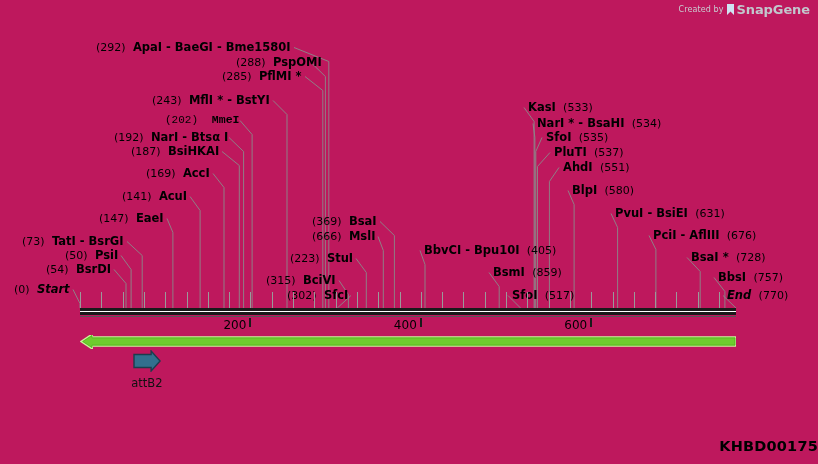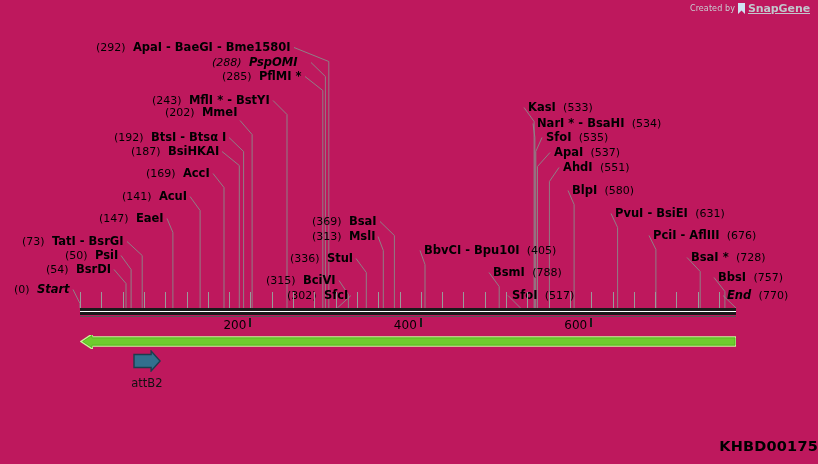--- a/index.html
+++ b/index.html
@@ -35,25 +35,24 @@
     letter-spacing: .1px;
   }
   .watermark .wm-logo {
     width: 7px;
     height: 11px;
     position: relative;
     display: inline-block;
   }
   .watermark .wm-logo svg { display:block; }
   .watermark .wm-brand {
-    font-size: 11px;
+    font-size: 13px;
     font-weight: 600;
     color: #c2c7cd;
     letter-spacing: -.1px;
-    text-decoration: underline;
   }
 
   
   .enz {
     position: absolute;
     white-space: nowrap;
     font-size: 11.5px;
     line-height: 12px;
     color: #000000;
   }
@@ -201,38 +200,38 @@
 
   <div id="enzyme-layer">
       <div class="enz" style="left: 14px; top: 283px;"><span class="pos">(0)</span>&nbsp;&nbsp;<span class="nm ital">Start</span></div>
       <div class="enz" style="left: 46px; top: 263px;"><span class="pos">(54)</span>&nbsp;&nbsp;<span class="nm">BsrDI</span></div>
       <div class="enz" style="left: 65px; top: 249px;"><span class="pos">(50)</span>&nbsp;&nbsp;<span class="nm">PsiI</span></div>
       <div class="enz" style="left: 22px; top: 235px;"><span class="pos">(73)</span>&nbsp;&nbsp;<span class="nm">TatI  -  BsrGI</span></div>
       <div class="enz" style="left: 99px; top: 212px;"><span class="pos">(147)</span>&nbsp;&nbsp;<span class="nm">EaeI</span></div>
       <div class="enz" style="left: 122px; top: 190px;"><span class="pos">(141)</span>&nbsp;&nbsp;<span class="nm">AcuI</span></div>
       <div class="enz" style="left: 146px; top: 167px;"><span class="pos">(169)</span>&nbsp;&nbsp;<span class="nm">AccI</span></div>
       <div class="enz" style="left: 131px; top: 145px;"><span class="pos">(187)</span>&nbsp;&nbsp;<span class="nm">BsiHKAI</span></div>
-      <div class="enz" style="left: 114px; top: 131px;"><span class="pos">(192)</span>&nbsp;&nbsp;<span class="nm">BtsI  -  Btsα I</span></div>
-      <div class="enz" style="left: 165px; top: 106px;"><span class="pos">(202)</span>&nbsp;&nbsp;<span class="nm">MmeI</span></div>
+      <div class="enz" style="left: 114px; top: 131px;"><span class="pos">(192)</span>&nbsp;&nbsp;<span class="nm">NarI  -  Btsα I</span></div>
+      <div class="enz" style="left: 165px; top: 114px; font-family: Liberation Mono, monospace;"><span class="pos">(202)</span>&nbsp;&nbsp;<span class="nm">MmeI</span></div>
       <div class="enz" style="left: 152px; top: 94px;"><span class="pos">(243)</span>&nbsp;&nbsp;<span class="nm">MflI *  -  BstYI</span></div>
       <div class="enz" style="left: 222px; top: 70px;"><span class="pos">(285)</span>&nbsp;&nbsp;<span class="nm">PflMI *</span></div>
-      <div class="enz" style="left: 212px; top: 56px; font-style: italic;"><span class="pos">(288)</span>&nbsp;&nbsp;<span class="nm">PspOMI</span></div>
+      <div class="enz" style="left: 236px; top: 56px;"><span class="pos">(288)</span>&nbsp;&nbsp;<span class="nm">PspOMI</span></div>
       <div class="enz" style="left: 96px; top: 41px;"><span class="pos">(292)</span>&nbsp;&nbsp;<span class="nm">ApaI  -  BaeGI  -  Bme1580I</span></div>
       <div class="enz" style="left: 287px; top: 289px;"><span class="pos">(302)</span>&nbsp;&nbsp;<span class="nm">SfcI</span></div>
       <div class="enz" style="left: 266px; top: 274px;"><span class="pos">(315)</span>&nbsp;&nbsp;<span class="nm">BciVI</span></div>
-      <div class="enz" style="left: 290px; top: 252px;"><span class="pos">(336)</span>&nbsp;&nbsp;<span class="nm">StuI</span></div>
-      <div class="enz" style="left: 312px; top: 230px;"><span class="pos">(313)</span>&nbsp;&nbsp;<span class="nm">MslI</span></div>
+      <div class="enz" style="left: 290px; top: 252px;"><span class="pos">(223)</span>&nbsp;&nbsp;<span class="nm">StuI</span></div>
+      <div class="enz" style="left: 312px; top: 230px;"><span class="pos">(666)</span>&nbsp;&nbsp;<span class="nm">MslI</span></div>
       <div class="enz" style="left: 312px; top: 215px;"><span class="pos">(369)</span>&nbsp;&nbsp;<span class="nm">BsaI</span></div>
       <div class="enz" style="left: 424px; top: 244px;"><span class="nm">BbvCI  -  Bpu10I</span>&nbsp;&nbsp;<span class="pos">(405)</span></div>
-      <div class="enz" style="left: 493px; top: 266px;"><span class="nm">BsmI</span>&nbsp;&nbsp;<span class="pos">(788)</span></div>
+      <div class="enz" style="left: 493px; top: 266px;"><span class="nm">BsmI</span>&nbsp;&nbsp;<span class="pos">(859)</span></div>
       <div class="enz" style="left: 512px; top: 289px;"><span class="nm">SfoI</span>&nbsp;&nbsp;<span class="pos">(517)</span></div>
       <div class="enz" style="left: 528px; top: 101px;"><span class="nm">KasI</span>&nbsp;&nbsp;<span class="pos">(533)</span></div>
       <div class="enz" style="left: 537px; top: 117px;"><span class="nm">NarI *  -  BsaHI</span>&nbsp;&nbsp;<span class="pos">(534)</span></div>
       <div class="enz" style="left: 546px; top: 131px;"><span class="nm">SfoI</span>&nbsp;&nbsp;<span class="pos">(535)</span></div>
-      <div class="enz" style="left: 554px; top: 146px;"><span class="nm">ApaI</span>&nbsp;&nbsp;<span class="pos">(537)</span></div>
+      <div class="enz" style="left: 554px; top: 146px;"><span class="nm">PluTI</span>&nbsp;&nbsp;<span class="pos">(537)</span></div>
       <div class="enz" style="left: 563px; top: 161px;"><span class="nm">AhdI</span>&nbsp;&nbsp;<span class="pos">(551)</span></div>
       <div class="enz" style="left: 572px; top: 184px;"><span class="nm">BlpI</span>&nbsp;&nbsp;<span class="pos">(580)</span></div>
       <div class="enz" style="left: 615px; top: 207px;"><span class="nm">PvuI  -  BsiEI</span>&nbsp;&nbsp;<span class="pos">(631)</span></div>
       <div class="enz" style="left: 653px; top: 229px;"><span class="nm">PciI  -  AflIII</span>&nbsp;&nbsp;<span class="pos">(676)</span></div>
       <div class="enz" style="left: 691px; top: 251px;"><span class="nm">BsaI *</span>&nbsp;&nbsp;<span class="pos">(728)</span></div>
       <div class="enz" style="left: 718px; top: 271px;"><span class="nm">BbsI</span>&nbsp;&nbsp;<span class="pos">(757)</span></div>
       <div class="enz" style="left: 727px; top: 289px;"><span class="nm ital">End</span>&nbsp;&nbsp;<span class="pos">(770)</span></div>
     </div>
 
   <div class="backbone-outer" style="left:80px; top:308px; width:656px;"></div>

